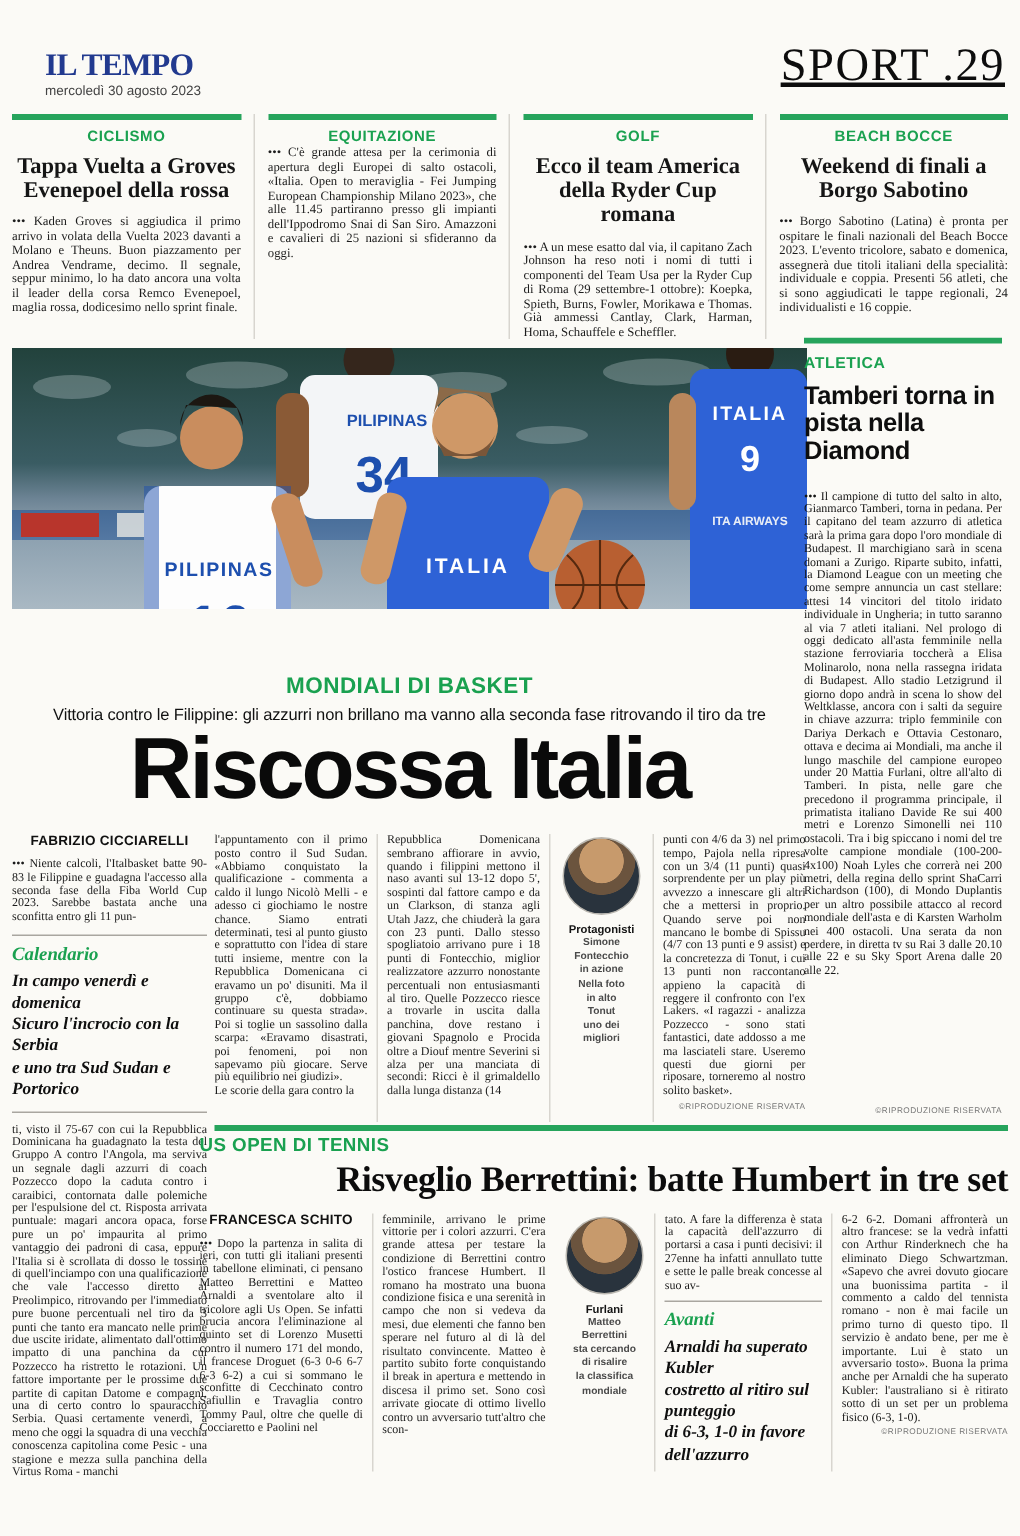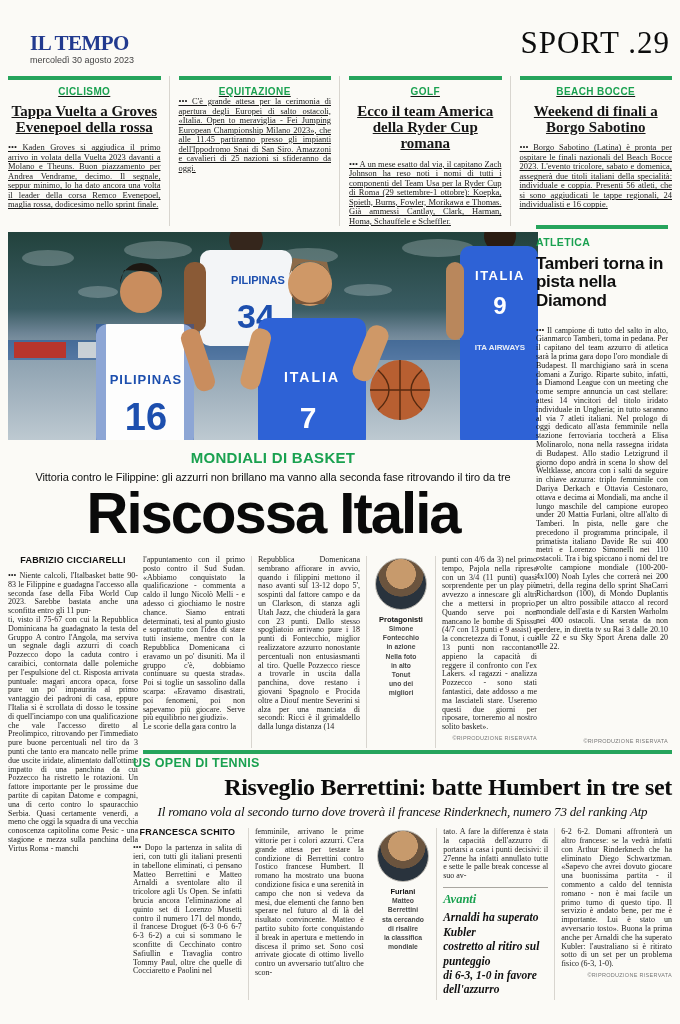--- a/index.html
+++ b/index.html
@@ -6,33 +6,33 @@
   html,body{margin:0;padding:0;}
   body{background:#e8e6e1;}
   .page{position:relative;width:680px;height:1024px;margin:0 auto;background:#fbfaf6;
         font-family:"Liberation Serif",serif;color:#151515;overflow:hidden;}
   .gbar{background:#26a45c;height:4px;}
 
   
   .masthead{position:absolute;left:30px;top:33px;font:bold 21px/1 "Liberation Serif",serif;
             color:#223a8f;letter-spacing:-.5px;}
   .edition-date{position:absolute;left:30px;top:56px;font:9px/1 "Liberation Sans",sans-serif;color:#444;}
-  .section-label{position:absolute;right:10px;top:27px;font:31px/1 "Liberation Serif",serif;color:#0d0d0d;letter-spacing:1px;}
+  .section-label{position:absolute;right:10px;top:27px;font:31px/1 "Liberation Serif",serif;color:#0d0d0d;letter-spacing:1px;text-decoration:underline;}
 
   
   .briefs{position:absolute;left:8px;top:76px;width:664px;display:flex;}
-  .brief{flex:1 1 0;min-width:0;text-decoration:underline;}
+  .brief{flex:1 1 0;min-width:0;}
   .brief + .brief{border-left:1px solid #d8d5cf;margin-left:8px;padding-left:9px;}
   .brief-cat{text-align:center;color:#1aa150;font:bold 10px/1 "Liberation Sans",sans-serif;
              letter-spacing:.4px;margin-top:7px;}
   .brief-title{text-align:center;font:bold 15px/1.08 "Liberation Serif",serif;margin:6px 2px 8px;}
   .brief-body{font:8.5px/1.12 "Liberation Serif",serif;text-align:justify;color:#1c1c1c;}
 
   
-  .main-photo{position:absolute;left:8px;top:232px;width:530px;height:208px;overflow:hidden;background:#ec4899;}
+  .main-photo{position:absolute;left:8px;top:232px;width:530px;height:174px;overflow:hidden;background:#ec4899;}
 
   
   .atletica{position:absolute;left:536px;top:225px;width:132px;height:520px;overflow:hidden;}
   .at-cat{color:#1aa150;font:bold 10.5px/1 "Liberation Sans",sans-serif;letter-spacing:.4px;margin:8px 0 7px;}
   .at-title{font:bold 17px/1.1 "Liberation Sans",sans-serif;color:#0e0e0e;letter-spacing:-.3px;margin-bottom:16px;}
   .at-body{font:8px/1.1 "Liberation Serif",serif;text-align:justify;white-space:pre-line;height:408px;overflow:hidden;}
 
   .copyright{font:5.5px/1 "Liberation Sans",sans-serif;color:#777;text-align:right;
              letter-spacing:.3px;margin-top:4px;}
 
@@ -195,20 +195,26 @@
 
   <div class="bk-head">
     <div class="bk-kicker">MONDIALI DI BASKET</div>
     <div class="bk-standfirst">Vittoria contro le Filippine: gli azzurri non brillano ma vanno alla seconda fase ritrovando il tiro da tre</div>
     <div class="bk-headline">Riscossa Italia</div>
   </div>
 
   <div class="bk-col1">
     <div class="byline">FABRIZIO CICCIARELLI</div>
     <div class="body-text">••• Niente calcoli, l'Italbasket batte 90-83 le Filippine e guadagna l'accesso alla seconda fase della Fiba World Cup 2023. Sarebbe bastata anche una sconfitta entro gli 11 pun-</div>
+    <div class="inset-box">
+      <div class="inset-title">Calendario</div>
+      <div class="inset-lines">In campo venerdì e domenica
+Sicuro l'incrocio con la Serbia
+e uno tra Sud Sudan e Portorico</div>
+    </div>
     <div class="body-text">ti, visto il 75-67 con cui la Repubblica Dominicana ha guadagnato la testa del Gruppo A contro l'Angola, ma serviva un segnale dagli azzurri di coach Pozzecco dopo la caduta contro i caraibici, contornata dalle polemiche per l'espulsione del ct. Risposta arrivata puntuale: magari ancora opaca, forse pure un po' impaurita al primo vantaggio dei padroni di casa, eppure l'Italia si è scrollata di dosso le tossine di quell'inciampo con una qualificazione che vale l'accesso diretto al Preolimpico, ritrovando per l'immediato pure buone percentuali nel tiro da 3 punti che tanto era mancato nelle prime due uscite iridate, alimentato dall'ottimo impatto di una panchina da cui Pozzecco ha ristretto le rotazioni. Un fattore importante per le prossime due partite di capitan Datome e compagni, una di certo contro lo spauracchio Serbia. Quasi certamente venerdì, a meno che oggi la squadra di una vecchia conoscenza capitolina come Pesic - una stagione e mezza sulla panchina della Virtus Roma - manchi</div>
   </div>
 
   <div class="bk-cols">
     <div class="bk-col w2 body-text">l'appuntamento con il primo posto contro il Sud Sudan. «Abbiamo conquistato la qualificazione - commenta a caldo il lungo Nicolò Melli - e adesso ci giochiamo le nostre chance. Siamo entrati determinati, tesi al punto giusto e soprattutto con l'idea di stare tutti insieme, mentre con la Repubblica Domenicana ci eravamo un po' disuniti. Ma il gruppo c'è, dobbiamo continuare su questa strada». Poi si toglie un sassolino dalla scarpa: «Eravamo disastrati, poi fenomeni, poi non sapevamo più giocare. Serve più equilibrio nei giudizi».
 Le scorie della gara contro la</div>
     <div class="bk-col w3 body-text">Repubblica Domenicana sembrano affiorare in avvio, quando i filippini mettono il naso avanti sul 13-12 dopo 5', sospinti dal fattore campo e da un Clarkson, di stanza agli Utah Jazz, che chiuderà la gara con 23 punti. Dallo stesso spogliatoio arrivano pure i 18 punti di Fontecchio, miglior realizzatore azzurro nonostante percentuali non entusiasmanti al tiro. Quelle Pozzecco riesce a trovarle in uscita dalla panchina, dove restano i giovani Spagnolo e Procida oltre a Diouf mentre Severini si alza per una manciata di secondi: Ricci è il grimaldello dalla lunga distanza (14</div>
     <div class="bk-col wprot">
       <div class="thumb"></div>
       <div class="thumb-cap-title">Protagonisti</div>
@@ -225,21 +231,20 @@
       <div class="body-text">punti con 4/6 da 3) nel primo tempo, Pajola nella ripresa con un 3/4 (11 punti) quasi sorprendente per un play più avvezzo a innescare gli altri che a mettersi in proprio. Quando serve poi non mancano le bombe di Spissu (4/7 con 13 punti e 9 assist) e la concretezza di Tonut, i cui 13 punti non raccontano appieno la capacità di reggere il confronto con l'ex Lakers. «I ragazzi - analizza Pozzecco - sono stati fantastici, date addosso a me ma lasciateli stare. Useremo questi due giorni per riposare, torneremo al nostro solito basket».</div>
       <div class="copyright">©RIPRODUZIONE RISERVATA</div>
     </div>
   </div>
 
   <div class="bk-rule gbar"></div>
 
   <div class="tn">
     <div class="tn-kicker">US OPEN DI TENNIS</div>
     <div class="tn-headline">Risveglio Berrettini: batte Humbert in tre set</div>
-    <div class="tn-standfirst">Il romano vola al secondo turno dove troverà il francese Rinderknech, numero 73 del ranking Atp</div>
     <div class="tn-cols">
       <div class="tn-col t1">
         <div class="byline">FRANCESCA SCHITO</div>
         <div class="body-text">••• Dopo la partenza in salita di ieri, con tutti gli italiani presenti in tabellone eliminati, ci pensano Matteo Berrettini e Matteo Arnaldi a sventolare alto il tricolore agli Us Open. Se infatti brucia ancora l'eliminazione al quinto set di Lorenzo Musetti contro il numero 171 del mondo, il francese Droguet (6-3 0-6 6-7 6-3 6-2) a cui si sommano le sconfitte di Cecchinato contro Safiullin e Travaglia contro Tommy Paul, oltre che quelle di Cocciaretto e Paolini nel</div>
       </div>
       <div class="tn-col t2 body-text">femminile, arrivano le prime vittorie per i colori azzurri. C'era grande attesa per testare la condizione di Berrettini contro l'ostico francese Humbert. Il romano ha mostrato una buona condizione fisica e una serenità in campo che non si vedeva da mesi, due elementi che fanno ben sperare nel futuro al di là del risultato convincente. Matteo è partito subito forte conquistando il break in apertura e mettendo in discesa il primo set. Sono così arrivate giocate di ottimo livello contro un avversario tutt'altro che scon-</div>
       <div class="tn-col tthumb">
         <div class="thumb"></div>
         <div class="thumb-cap-title">Furlani</div>
         <div class="thumb-cap">Matteo

